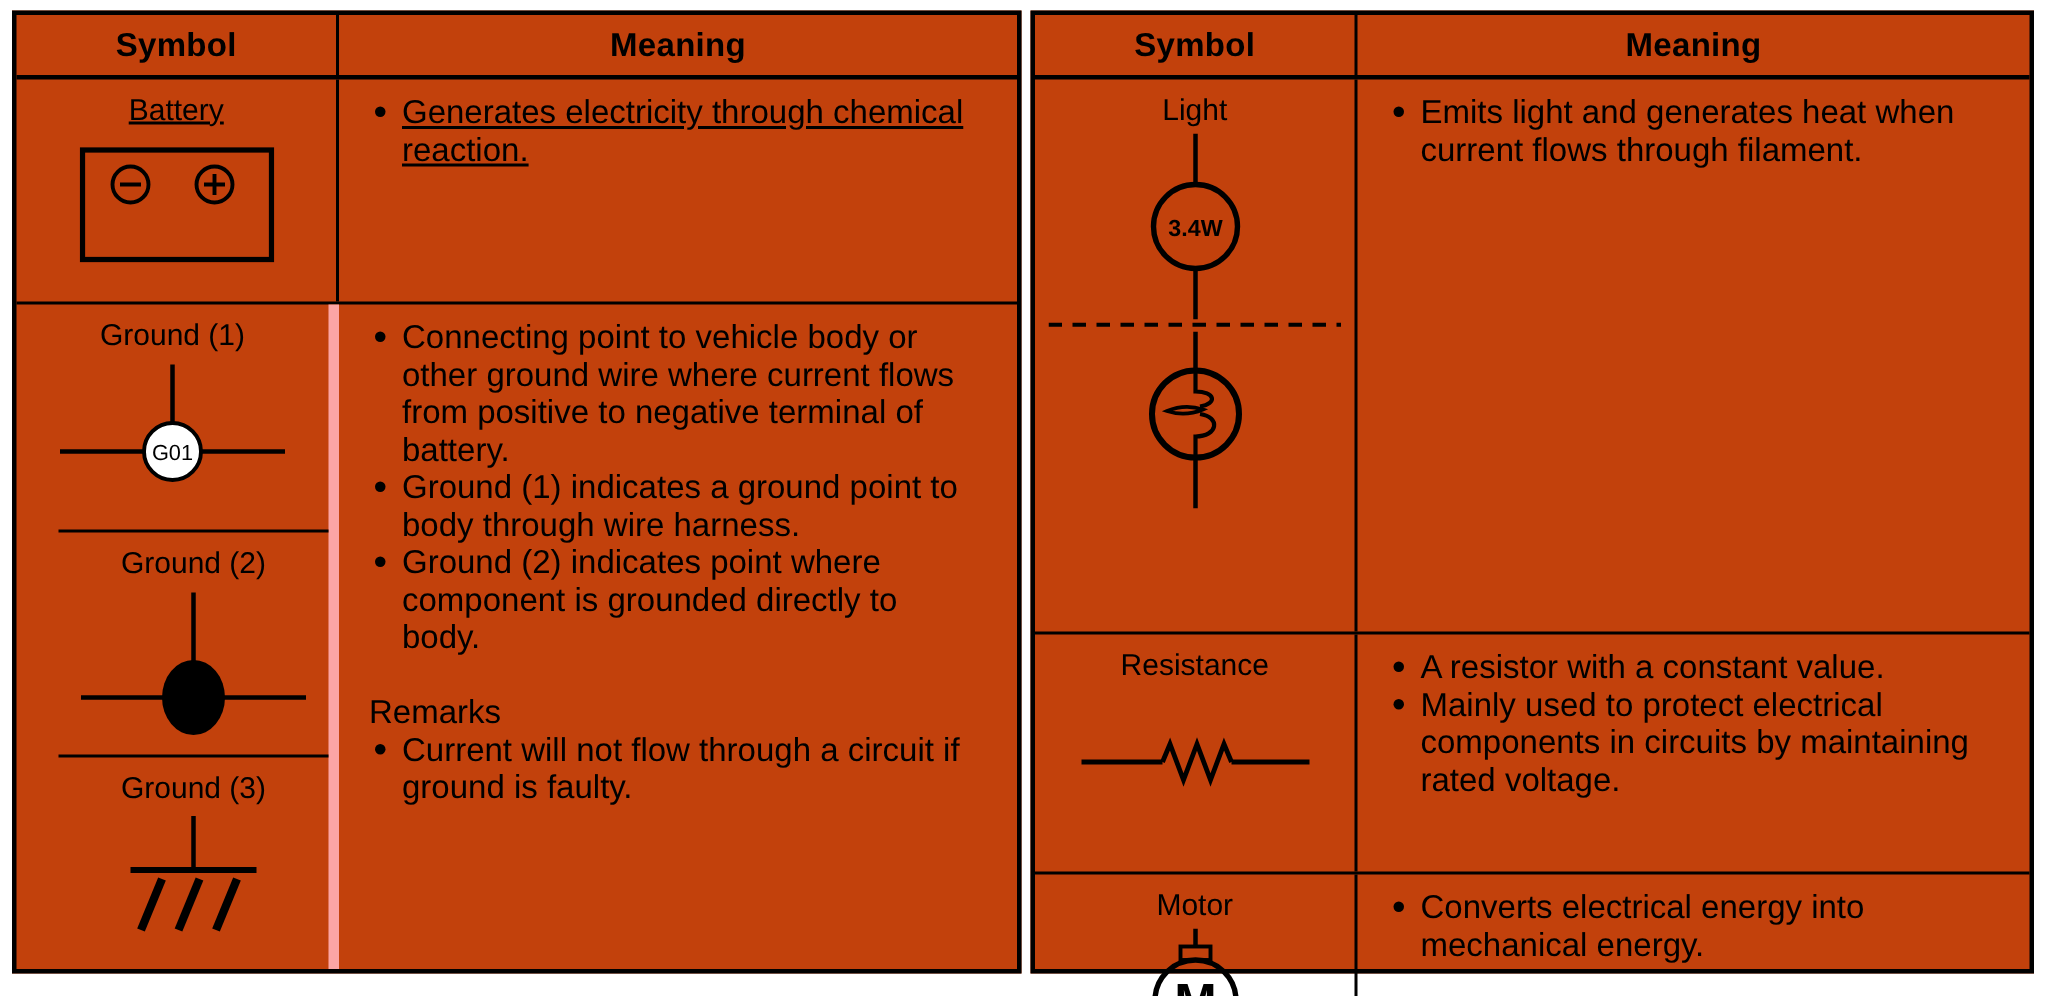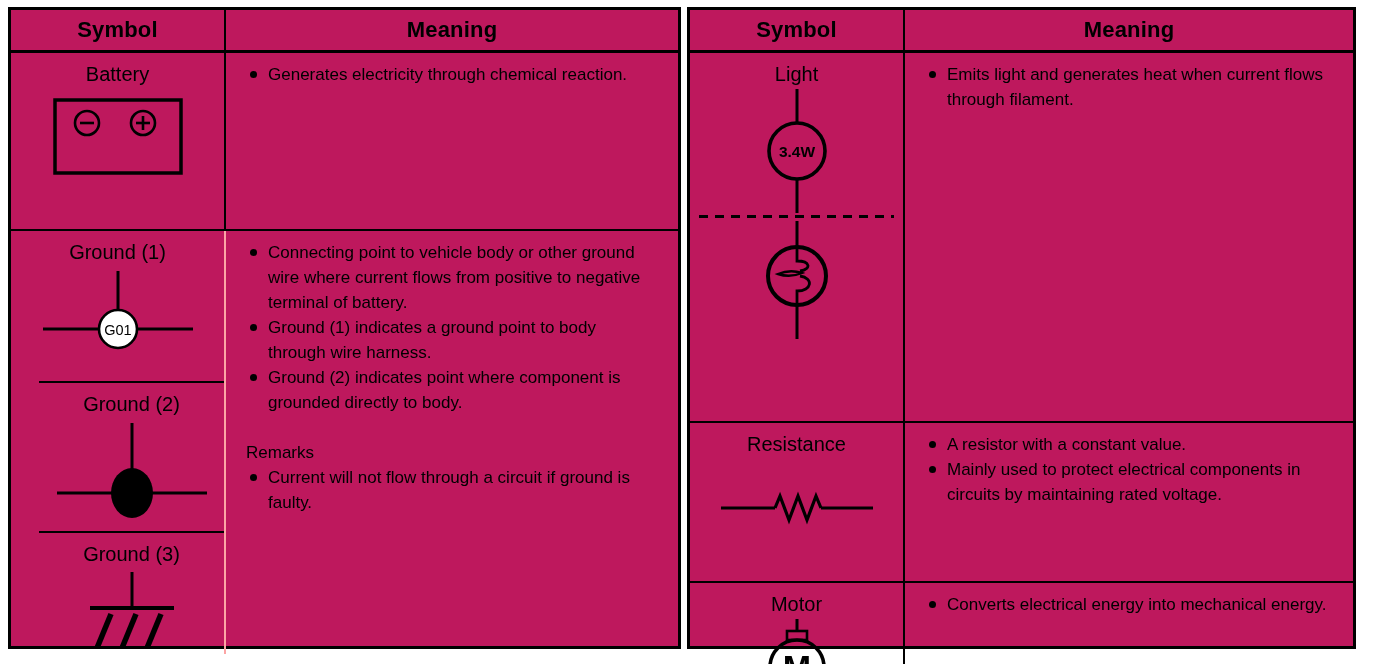--- a/index.html
+++ b/index.html
@@ -4,39 +4,39 @@
 <style>
   * { box-sizing: border-box; }
   html, body { margin: 0; padding: 0; background: #fff; }
   body {
     width: 1376px; height: 664px;
     font-family: "Liberation Sans", sans-serif;
     color: #000; -webkit-font-smoothing: antialiased;
   }
   .page { position: relative; width: 1376px; height: 664px; background: #fff; overflow: hidden; }
   .tables { position: absolute; left: 8px; top: 7px; display: flex; gap: 6px; }
-  .tbl { border: 3px solid #000; background: #be185d; display: flex; flex-direction: column; height: 642px; }
+  .tbl { border: 3px solid #000; background: #c2410c; display: flex; flex-direction: column; height: 642px; }
   .tbl-left  { width: 673px; }
   .tbl-right { width: 669px; }
 
   .hdr-row { display: flex; height: 43px; border-bottom: 3px solid #000; flex: none; }
   .hdr-cell { display: flex; align-items: center; justify-content: center;
               font-weight: bold; font-size: 22px; letter-spacing: 0.2px; }
   .hdr-symbol { width: 215px; border-right: 2px solid #000; }
   .hdr-meaning { flex: 1; }
 
   .row { display: flex; flex: none; }
   .row-border { border-bottom: 2px solid #000; }
   .row-fill { flex: 1 1 auto; }
 
   .sym-col { width: 215px; border-right: 2px solid #000; flex: none;
              display: flex; flex-direction: column; align-items: center; }
-  .meaning-col { flex: 1; padding: 9px 26px 16px 20px; font-size: 17px; line-height: 25px; }
-
-  .sym-stack { width: 215px; border-right: 2px solid #fca5a5; flex: none;
+  .meaning-col { flex: 1; padding: 9px 26px 16px 20px; font-size: 22px; line-height: 25px; }
+
+  .sym-stack { width: 215px; border-right: 7px solid #fca5a5; flex: none;
                display: flex; flex-direction: column; }
   .sym-sub { display: flex; flex-direction: column; align-items: center; flex: none; }
   .sym-sub + .sym-sub { border-top: 2px solid #000; margin-left: 28px; }
 
   .sym-label { font-size: 20px; padding-top: 9px; line-height: 24px; }
 
   ul.blist { list-style: none; margin: 0; padding: 0; }
   ul.blist li { position: relative; padding-left: 22px; margin: 0; }
   ul.blist li::before {
     content: ""; position: absolute; left: 4px; top: 9px;
@@ -55,21 +55,21 @@
 
 <div class="page">
   <div class="tables">
 
     <div class="tbl tbl-left">
       <div class="hdr-row">
         <div class="hdr-cell hdr-symbol">Symbol</div>
         <div class="hdr-cell hdr-meaning">Meaning</div>
       </div>
 
-      <div class="row row-border" style="height:178px;">
+      <div class="row row-border" style="height:150px;text-decoration:underline;">
         <div class="sym-col">
           <div class="sym-label">Battery</div>
           <svg width="130" height="78" viewBox="0 0 130 78" style="margin-top:12px;">
             <rect class="stroke" x="2" y="2" width="126" height="73" stroke-width="3.5"></rect>
             <circle class="stroke" cx="34" cy="25" r="12" stroke-width="2.6"></circle>
             <line class="stroke" x1="27" y1="25" x2="41" y2="25" stroke-width="2.6"></line>
             <circle class="stroke" cx="90" cy="25" r="12" stroke-width="2.6"></circle>
             <line class="stroke" x1="83" y1="25" x2="97" y2="25" stroke-width="2.6"></line>
             <line class="stroke" x1="90" y1="18" x2="90" y2="32" stroke-width="2.6"></line>
           </svg>

